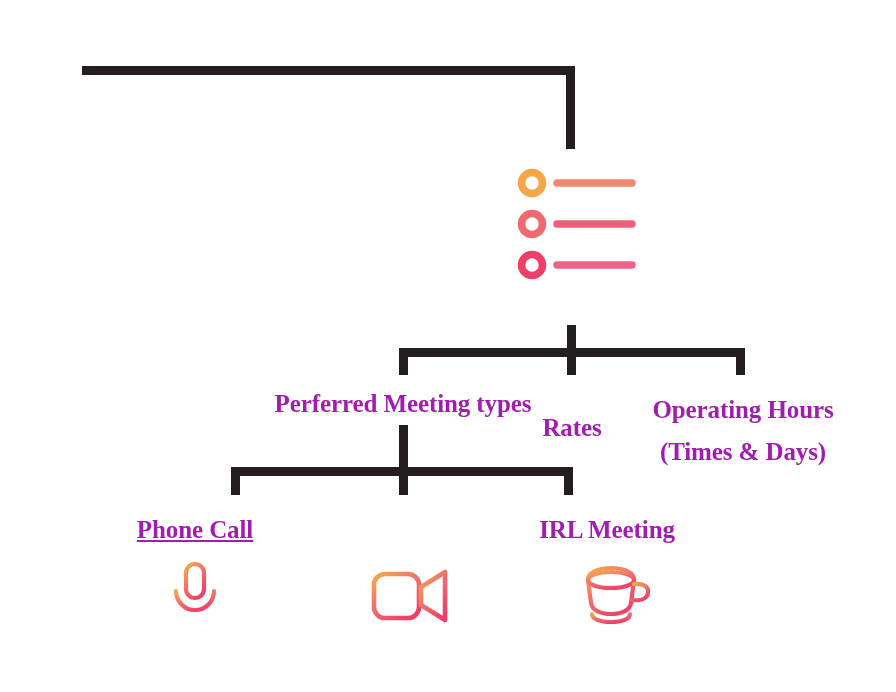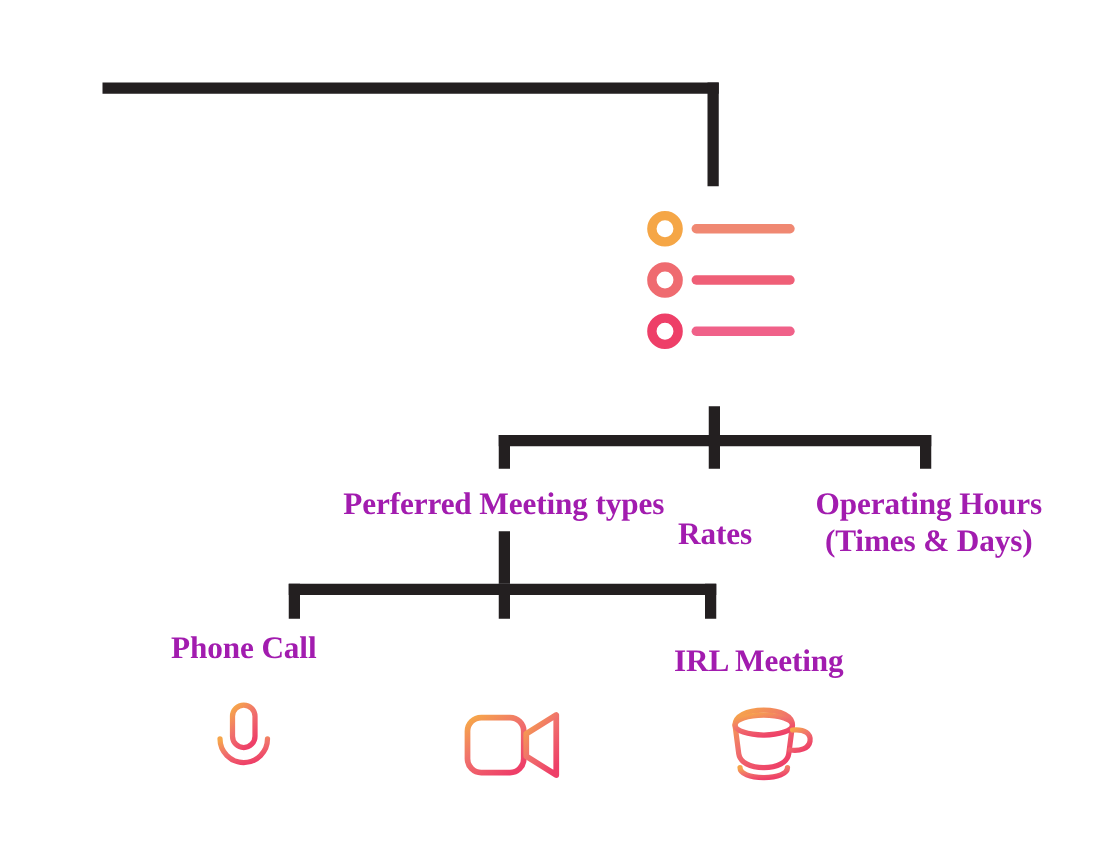--- a/index.html
+++ b/index.html
@@ -30,21 +30,21 @@
     position: absolute;
     color: #a21caf;
     font-family: "Liberation Serif", serif;
     font-weight: 700;
     font-size: 25px;
     line-height: 30px;
     text-align: center;
     white-space: pre-line;
     letter-spacing: -0.1px;
   }
-  .label.two-line { line-height: 30px; }
+  .label.two-line { line-height: 42px; }
 
   
   .icon-holder {
     position: absolute;
     display: flex;
     align-items: center;
     justify-content: center;
   }
   svg { display: block; overflow: visible; }
 </style>
@@ -87,21 +87,21 @@
   <div class="label" style="left:491px; top:389px; width:162px;margin-top:24px;">Rates</div>
   <div class="label two-line" style="left:641px; top:389px; width:204px;">Operating Hours
 (Times &amp; Days)</div>
 
   <div class="line" style="left:399px; top:425px; width:9px; height:42px;"></div>
   <div class="line" style="left:231px; top:467px; width:342px; height:9px;"></div>
   <div class="line" style="left:231px; top:467px; width:9px; height:28px;"></div>
   <div class="line" style="left:399px; top:467px; width:9px; height:28px;"></div>
   <div class="line" style="left:564px; top:467px; width:9px; height:28px;"></div>
 
-  <div class="label" style="left:95px; top:504px; width:200px;">Phone Call</div>
+  <div class="label" style="left:95px; top:515px; width:200px;text-decoration:underline;">Phone Call</div>
   <div class="label" style="left:487px; top:515px; width:240px;">IRL Meeting</div>
 
   <div class="icon-holder" style="left:160px; top:560px; width:70px; height:70px;">
     <svg width="64" height="70" viewBox="0 0 64 70" aria-hidden="true">
       <defs>
         <linearGradient id="gradMic" x1="0.15" y1="0" x2="0.7" y2="1">
           <stop offset="0%" stop-color="#f6a54a"></stop>
           <stop offset="45%" stop-color="#f0726c"></stop>
           <stop offset="100%" stop-color="#ee3f68"></stop>
         </linearGradient>

